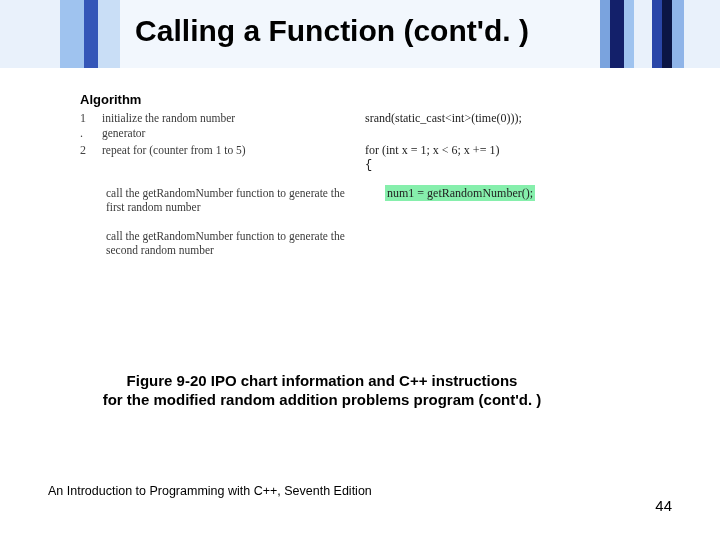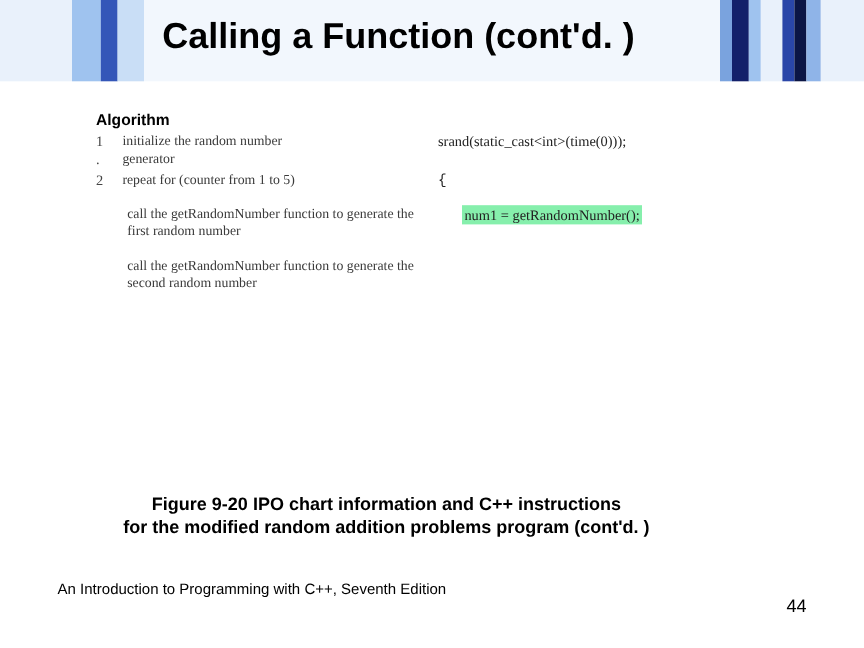--- a/index.html
+++ b/index.html
@@ -28,21 +28,21 @@
 
   .lcol { width: 285px; padding-right: 8px; }
   .rcol { width: 275px; }
 
   .para { margin-top: 14px; }
 
   .hl { background: #86efac; padding: 1px 2px; }
 
   .brace { font-family: Consolas, "Courier New", monospace; font-size: 12px; color: #222; }
 
-  .caption { position: absolute; top: 412px; left: 0; width: 644px; text-align: center;
+  .caption { position: absolute; top: 372px; left: 0; width: 644px; text-align: center;
              font-family: Arial, sans-serif; font-size: 15px; font-weight: bold; line-height: 1.25; }
 
   .footer-left { position: absolute; left: 48px; bottom: 42px; font-family: Arial, sans-serif;
                  font-size: 12.5px; color: #000; text-align: center; }
   .footer-right { position: absolute; right: 48px; bottom: 26px; font-family: Arial, sans-serif;
                   font-size: 15px; color: #000; margin-left: 39px; }
 </style>
 </head>
 <body>
 
@@ -87,20 +87,21 @@
     </div>
 
     <div class="row" style="margin-top:2px">
       <div class="lcol">
         <div class="row">
           <div class="num">2</div>
           <div class="pseudo">repeat for (counter from 1 to 5)</div>
         </div>
       </div>
       <div class="rcol">
+        <div class="code">for (int x = 1; x &lt; 6; x += 1)</div>
         <div class="brace">{</div>
       </div>
     </div>
 
     <div class="row para">
       <div class="lcol">
         <div class="pseudo indent2">call the getRandomNumber function to generate the first random number</div>
       </div>
       <div class="rcol">
         <div class="code indent1"><span class="hl">num1 = getRandomNumber();</span></div>

